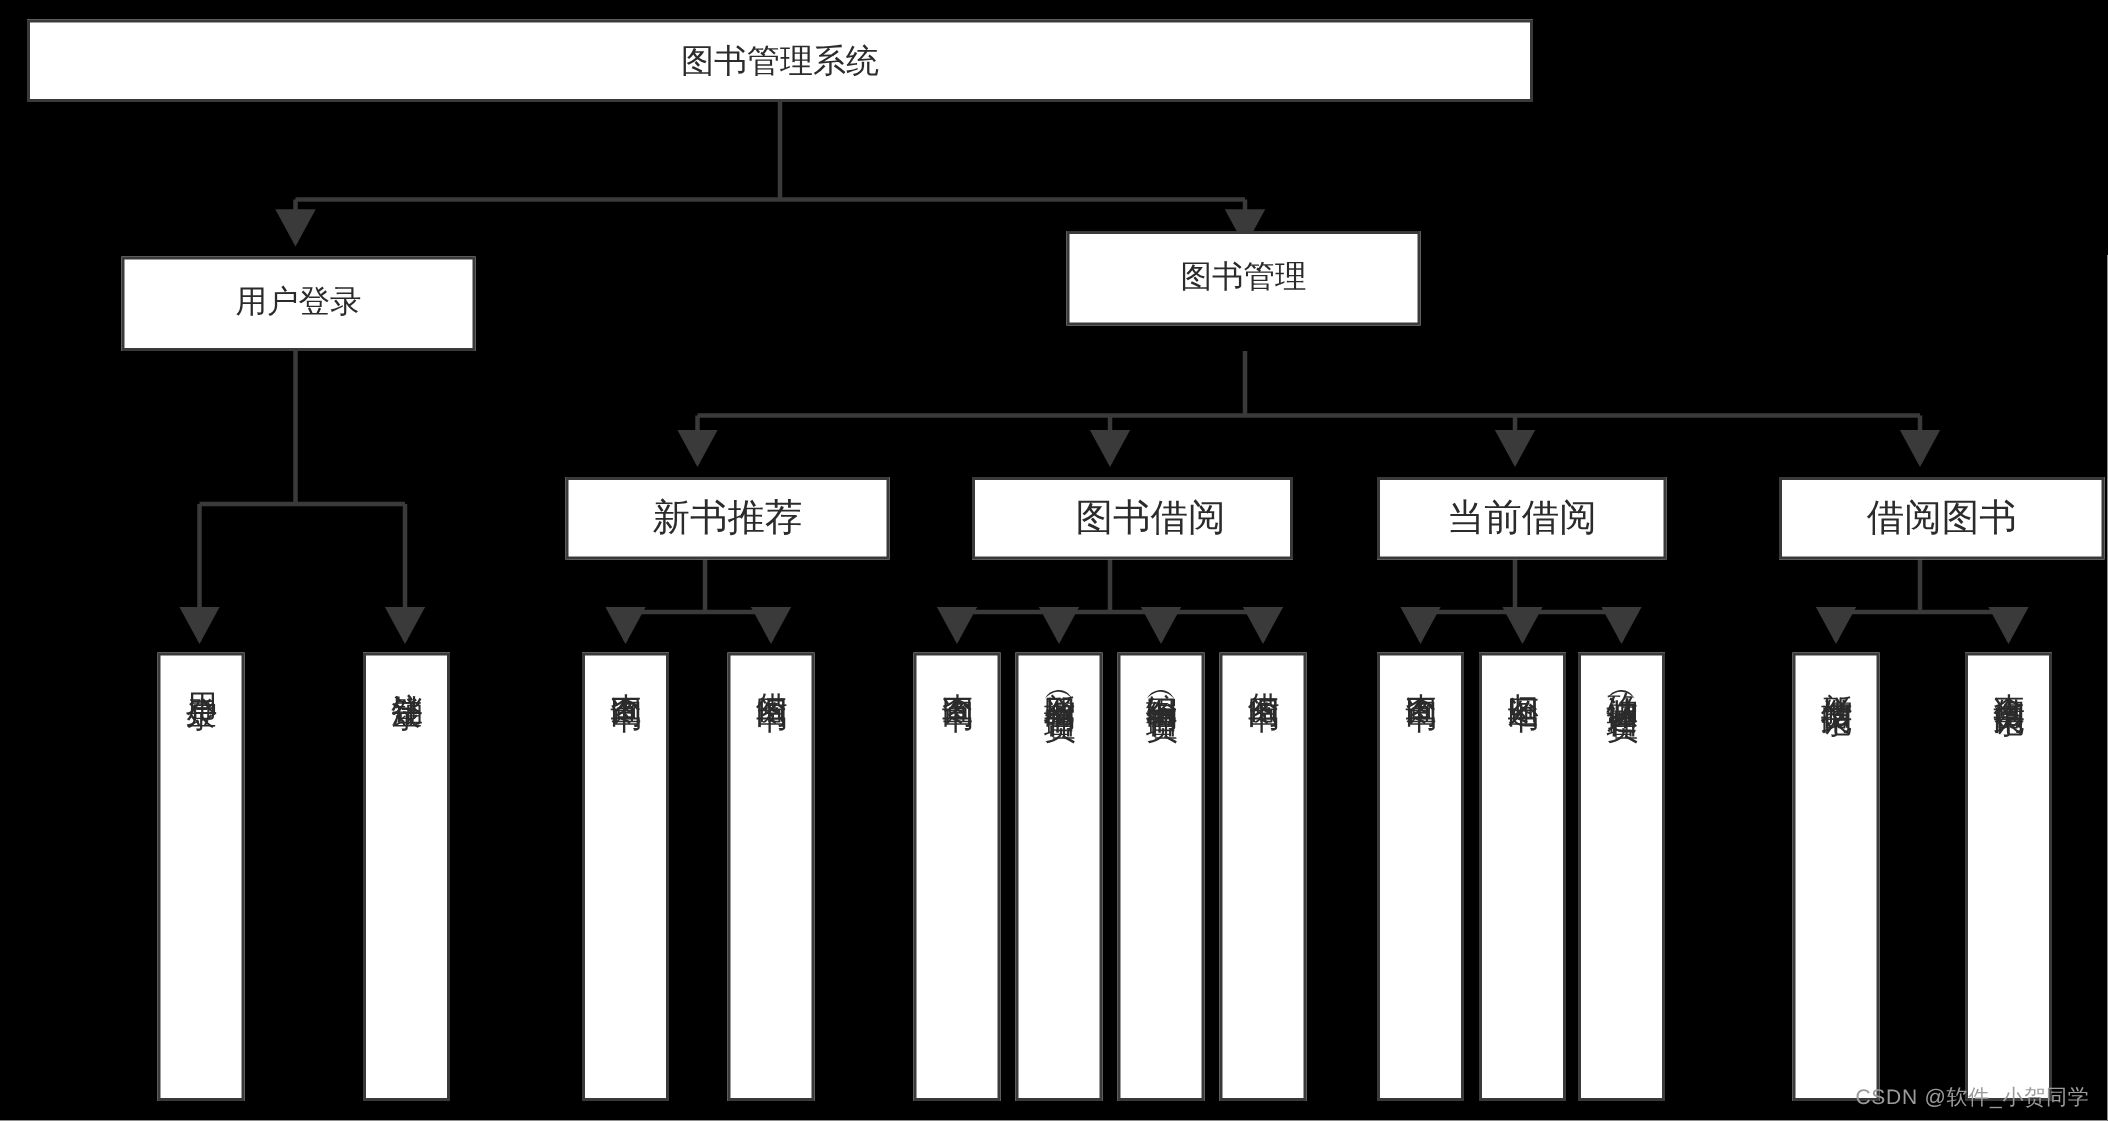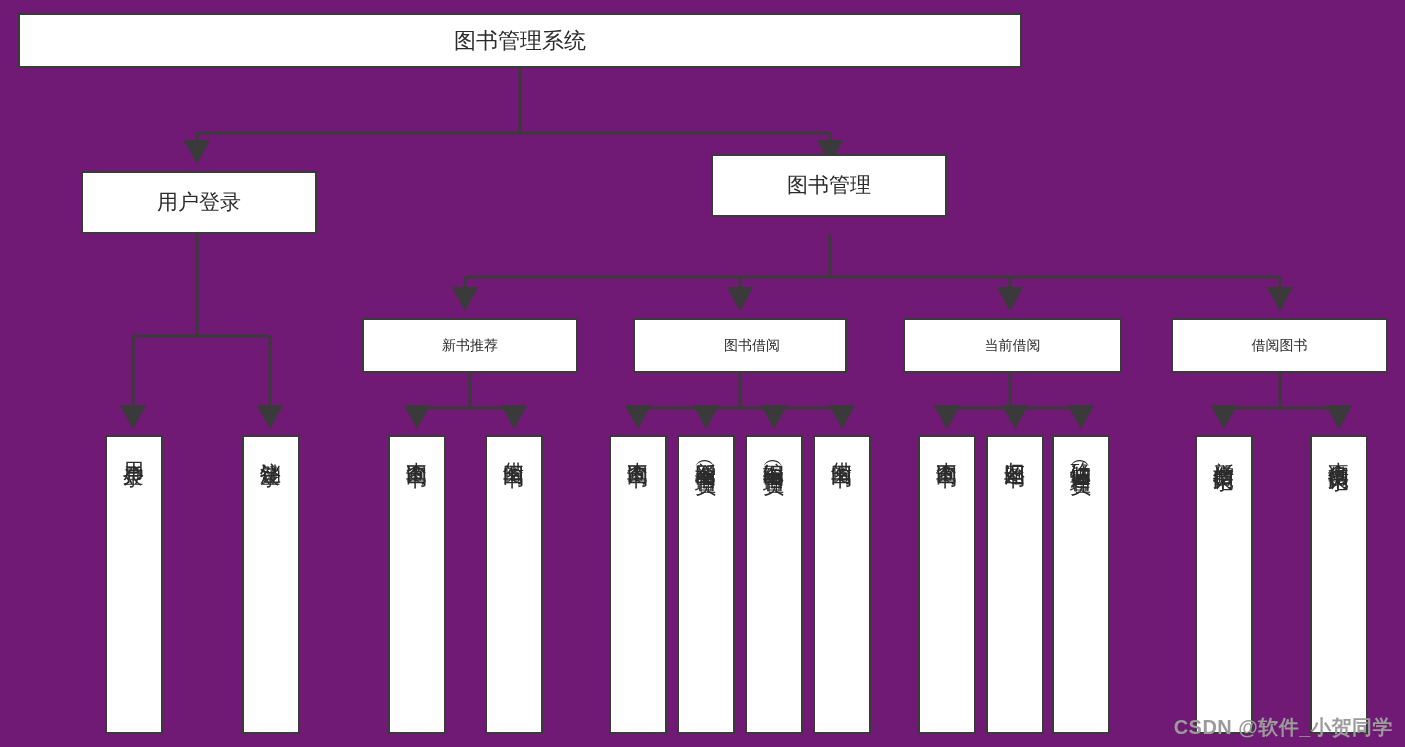--- a/index.html
+++ b/index.html
@@ -7,21 +7,21 @@
     padding: 0;
     background: #ffffff;
   }
   body {
     font-family: "Liberation Sans", "DejaVu Sans", sans-serif;
   }
   #canvas {
     position: relative;
     width: 1405px;
     height: 747px;
-    background: #701a75;
+    background: #000000;
     overflow: hidden;
   }
   svg.wires {
     position: absolute;
     left: 0;
     top: 0;
     width: 1405px;
     height: 747px;
     pointer-events: none;
   }
@@ -39,44 +39,43 @@
     display: block;
     text-align: center;
     line-height: 1.18;
     white-space: nowrap;
   }
   
   .lvl-root { font-size: 22px; }
   
   .lvl-one { font-size: 21px; }
   
-  .lvl-two { font-size: 14px; }
+  .lvl-two { font-size: 25px; margin-left: 15px; }
   
   .leaf {
     align-items: flex-start;
     justify-content: center;
     padding-top: 8px;
   }
   .leaf .label {
     writing-mode: vertical-rl;
     text-orientation: upright;
     font-size: 21px;
     letter-spacing: 2px;
     line-height: 1;
     white-space: nowrap;
   }
   .watermark {
     position: absolute;
     right: 12px;
     bottom: 6px;
-    font-size: 20px;
+    font-size: 14px;
     color: #9b9b9b;
     letter-spacing: 0.5px;
     white-space: nowrap;
-    font-weight: bold;
   }
 </style>
 </head>
 <body>
 
 <div id="canvas">
 
   <svg class="wires" viewBox="0 0 1405 747">
     <defs>
       <marker id="arrow" viewBox="0 0 12 12" refX="10" refY="6" markerWidth="9" markerHeight="9" orient="auto-start-reverse">
@@ -137,21 +136,21 @@
   <div class="node lvl-one" style="left:711px; top:154px; width:236px; height:63px;">
     <span class="label">图书管理</span>
   </div>
 
   <div class="node lvl-two" style="left:362px; top:318px; width:216px; height:55px;">
     <span class="label">新书推荐</span>
   </div>
   <div class="node lvl-two" style="left:633px; top:318px; width:214px; height:55px;padding-left:24px;">
     <span class="label">图书借阅</span>
   </div>
-  <div class="node lvl-two" style="left:903px; top:318px; width:219px; height:55px;">
+  <div class="node lvl-two" style="left:903px; top:318px; width:193px; height:55px;">
     <span class="label">当前借阅</span>
   </div>
   <div class="node lvl-two" style="left:1171px; top:318px; width:217px; height:55px;">
     <span class="label">借阅图书</span>
   </div>
 
   <div class="node leaf" style="left:105px; top:435px; width:58px; height:299px;">
     <span class="label">用户登录</span>
   </div>
   <div class="node leaf" style="left:242px; top:435px; width:58px; height:299px;">

